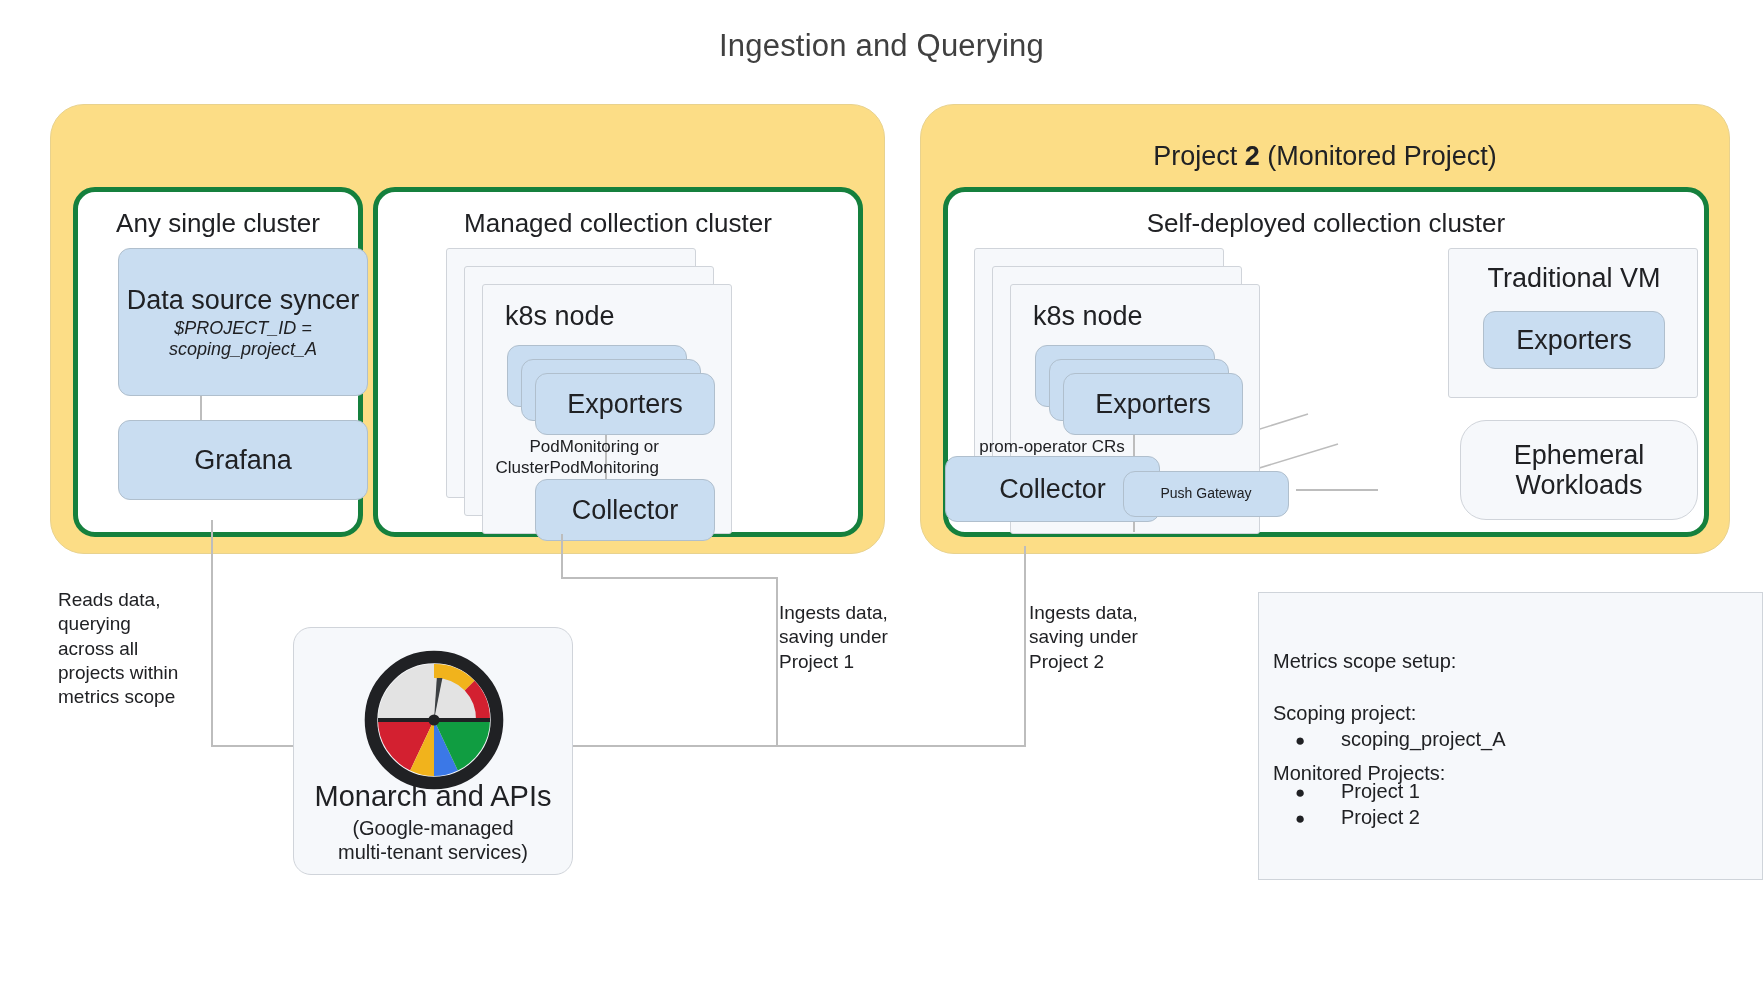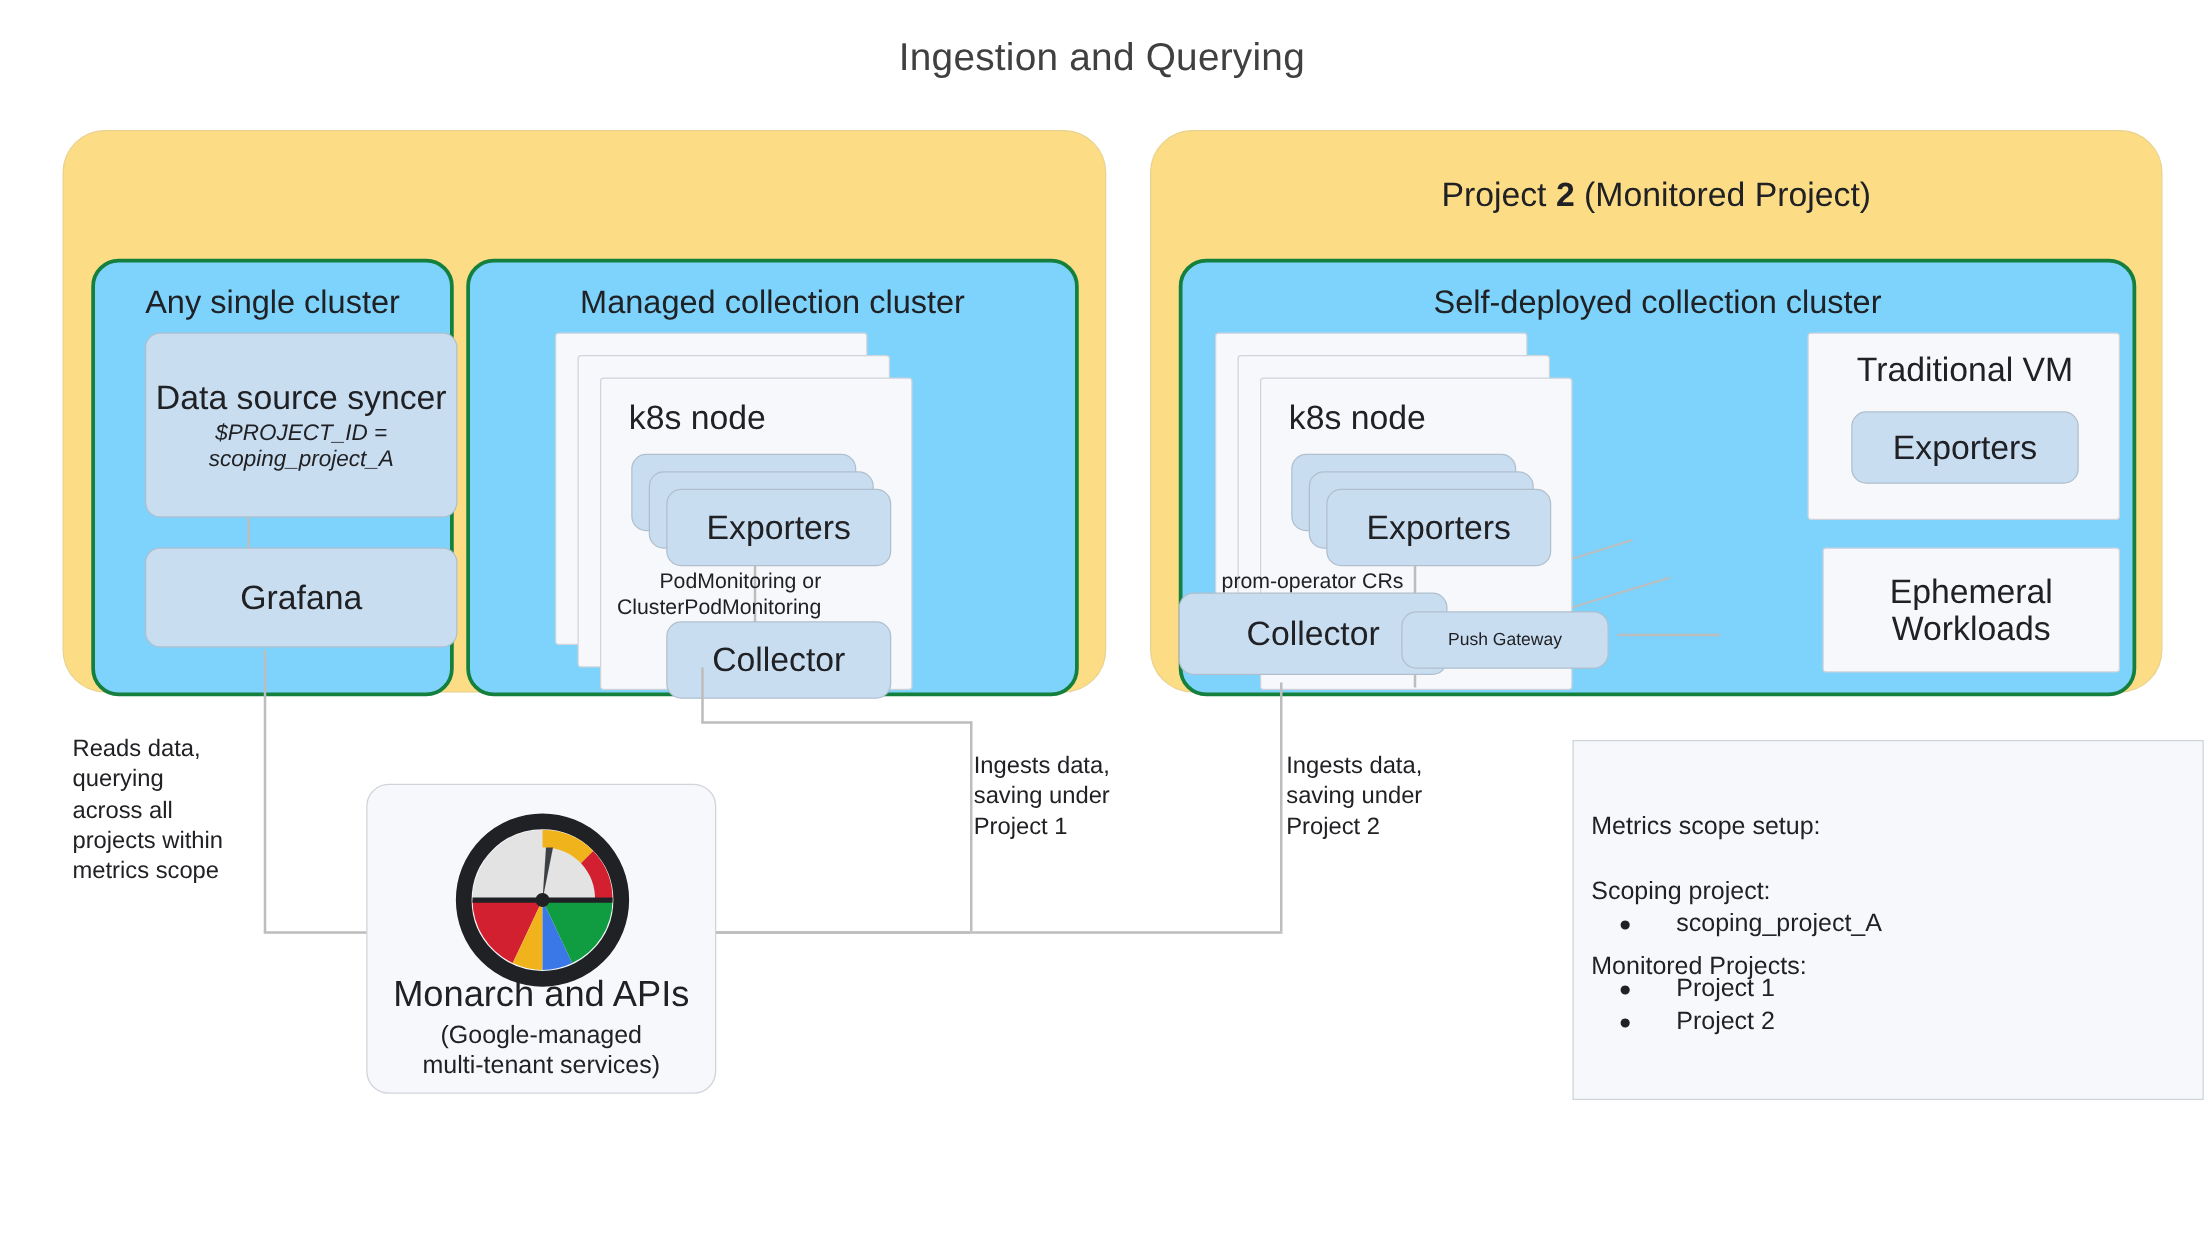--- a/index.html
+++ b/index.html
@@ -27,24 +27,23 @@
     border:1px solid #e8d28e;
   }
   .project-title{
     position:absolute;left:0;top:36px;width:100%;
     text-align:center;font-size:27px;color:#202124;
   }
   .project-title b{font-weight:700;}
 
   
   .cluster-box{
-    background:#7dd3fc;
-    border:3px solid #15803d;
+    background:#ffffff;
+    border:5px solid #15803d;
     border-radius:22px;
-    margin-top:20px;
   }
   .cluster-title{
     position:absolute;left:0;top:16px;width:100%;
     text-align:center;font-size:26px;color:#202124;
   }
 
   
   .blue-box{
     background:#c9ddf1;
     border:1px solid #b0bfcd;
@@ -201,21 +200,21 @@
         <span>Push Gateway</span>
       </div>
 
       <div class="abs node-card" style="left:500px;top:56px;width:250px;height:150px;">
         <div class="node-label" style="left:0;top:14px;width:250px;text-align:center;">Traditional VM</div>
         <div class="abs blue-box" style="left:34px;top:62px;width:182px;height:58px;">
           <span>Exporters</span>
         </div>
       </div>
 
-      <div class="abs node-card" style="left:512px;top:228px;width:238px;height:100px;display:flex;align-items:center;justify-content:center;">
+      <div class="abs node-card" style="left:512px;top:228px;width:238px;height:100px;display:flex;align-items:center;justify-content:center;border-radius:26px;">
         <div class="node-label" style="position:static;text-align:center;white-space:pre-line;line-height:1.12;">Ephemeral
 Workloads</div>
       </div>
     </div>
   </div>
 
   <div class="abs connector v-line" style="left:211px;top:520px;height:226px;"></div>
   <div class="abs connector h-line" style="left:211px;top:745px;width:110px;"></div>
 
   <div class="abs connector v-line" style="left:561px;top:534px;height:44px;"></div>

